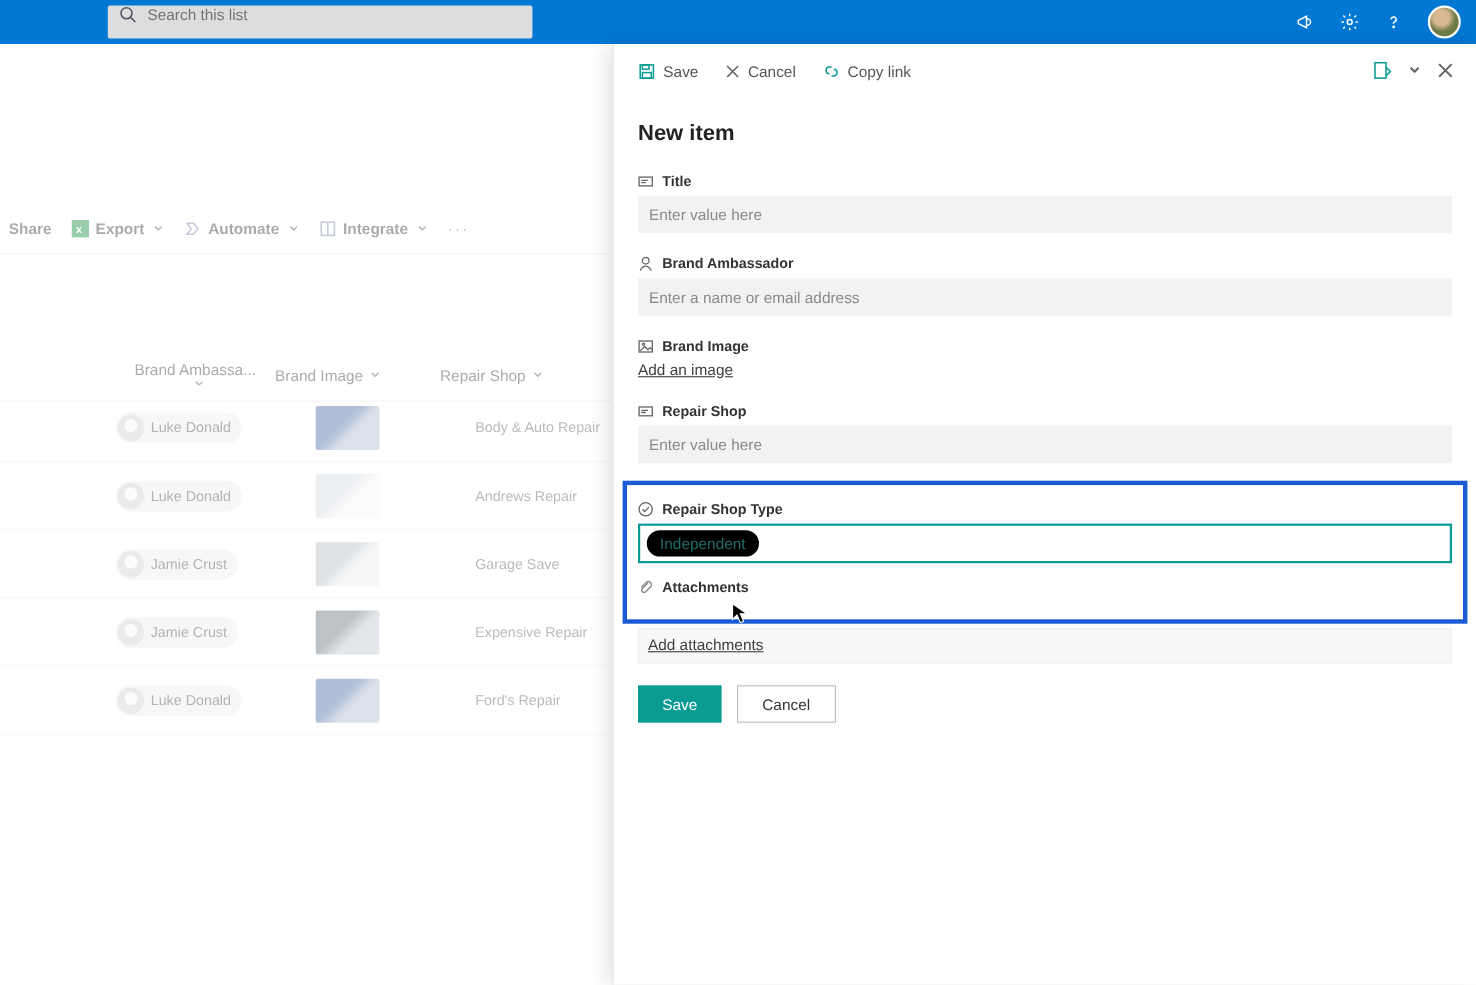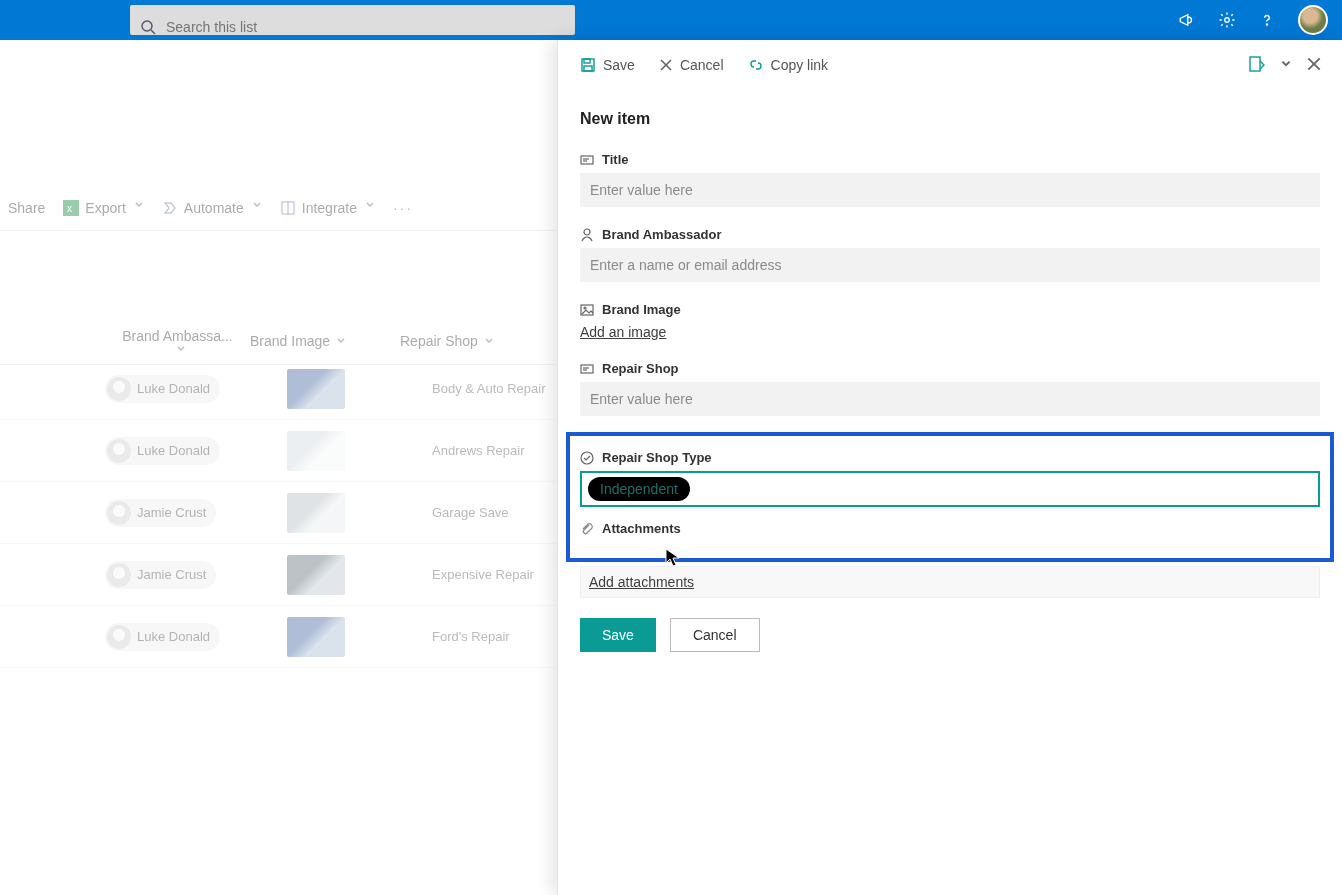--- a/index.html
+++ b/index.html
@@ -8,26 +8,26 @@
   
   .top-header {
     height: 40px;
     background: #0078d4;
     display: flex;
     align-items: center;
     padding: 0 14px;
     position: relative;
   }
   .search-box {
-    margin-left: 116px;
-    width: 445px;
+    margin-left: 84px;
+    width: 386px;
     height: 30px;
     background: #ddd;
     display: flex;
-    align-items: flex-end;
+    align-items: flex-start;
     border-radius: 2px;
     padding: 0 10px;
     color: #555;
     font-size: 14px;
   }
   .search-box svg { margin-right: 10px; flex-shrink: 0; }
   .search-input {
     border: none; background: transparent; outline: none;
     font-size: 14px; color: #555; flex: 1;
   }
@@ -53,21 +53,21 @@
     pointer-events: none;
     z-index: 5;
   }
   .toolbar {
     position: absolute; top: 160px; left: 0; width: 555px;
     padding: 0 0 14px 0;
     display: flex; align-items: center; gap: 18px;
     font-size: 14px; color: #444;
     border-bottom: 1px solid #e4e4e4;
   }
-  .toolbar .tool-btn { display: flex; align-items: flex-start; gap: 6px; cursor: pointer; }
+  .toolbar .tool-btn { display: flex; align-items: center; gap: 6px; cursor: pointer; font-weight: bold; }
   .toolbar svg.chev { margin-left: 2px; }
 
   .list-head {
     position: absolute; top: 288px; left: 0; width: 555px;
     display: flex; font-size: 14px; color: #444;
     border-bottom: 1px solid #e4e4e4;
     padding-bottom: 10px;
   }
   .col-amb { width: 145px; margin-left: 105px; display:flex; align-items:center;flex-direction:column; }
   .col-img { width: 150px; display:flex; align-items:center; }
@@ -124,21 +124,21 @@
   .panel-cmd {
     height: 50px; display: flex; align-items: center;
     padding: 0 22px;
     font-size: 14px; color: #555;
     position: relative;
   }
   .cmd-btn { display: flex; align-items: center; gap: 7px; margin-right: 24px; cursor: pointer; }
   .cmd-right { position: absolute; right: 20px; display: flex; align-items:center; gap: 14px; }
 
   .panel-body { padding: 20px 22px 10px 22px; }
-  .panel-title { font-size: 16px; font-weight: 600; color: #222; margin-bottom: 24px; }
+  .panel-title { font-size: 20px; font-weight: 600; color: #222; margin-bottom: 24px; }
 
   .field { margin-bottom: 20px; }
   .field-label {
     display: flex; align-items: center; gap: 8px;
     font-size: 13px; font-weight: 700; color: #333;
     margin-bottom: 6px;
   }
   .field-input {
     width: 100%; height: 34px;
     border: none; background: #f2f2f2;

